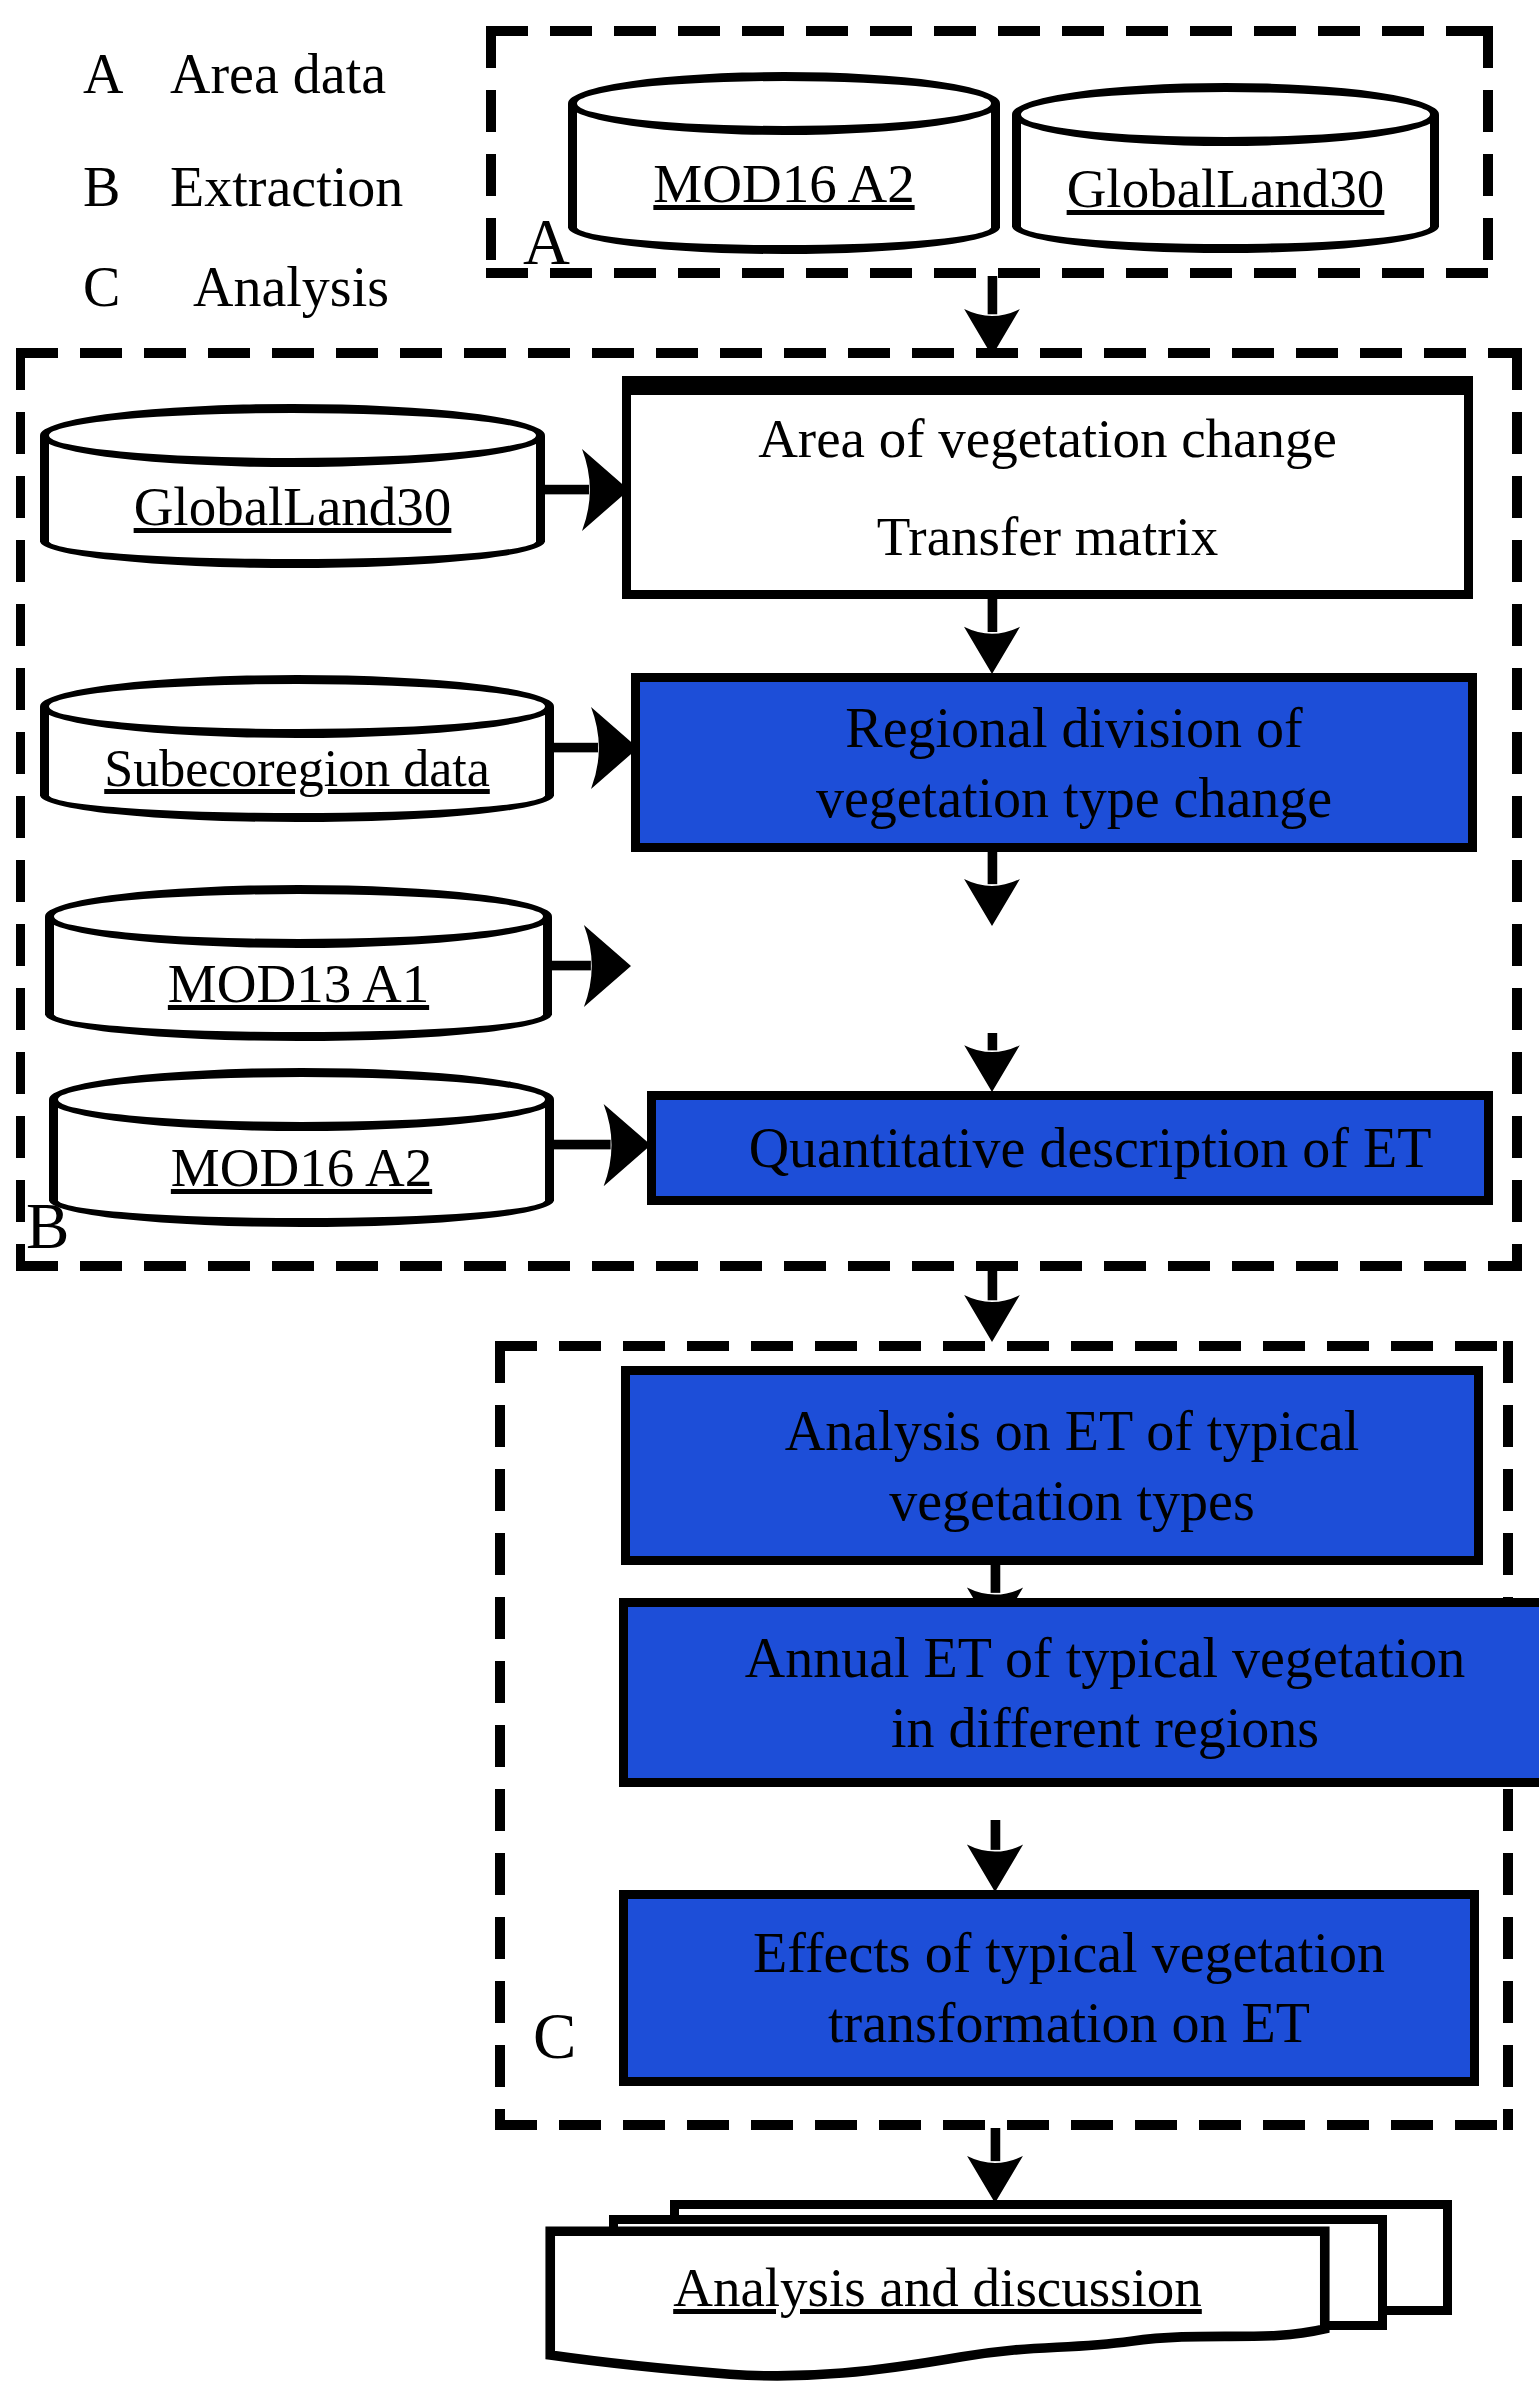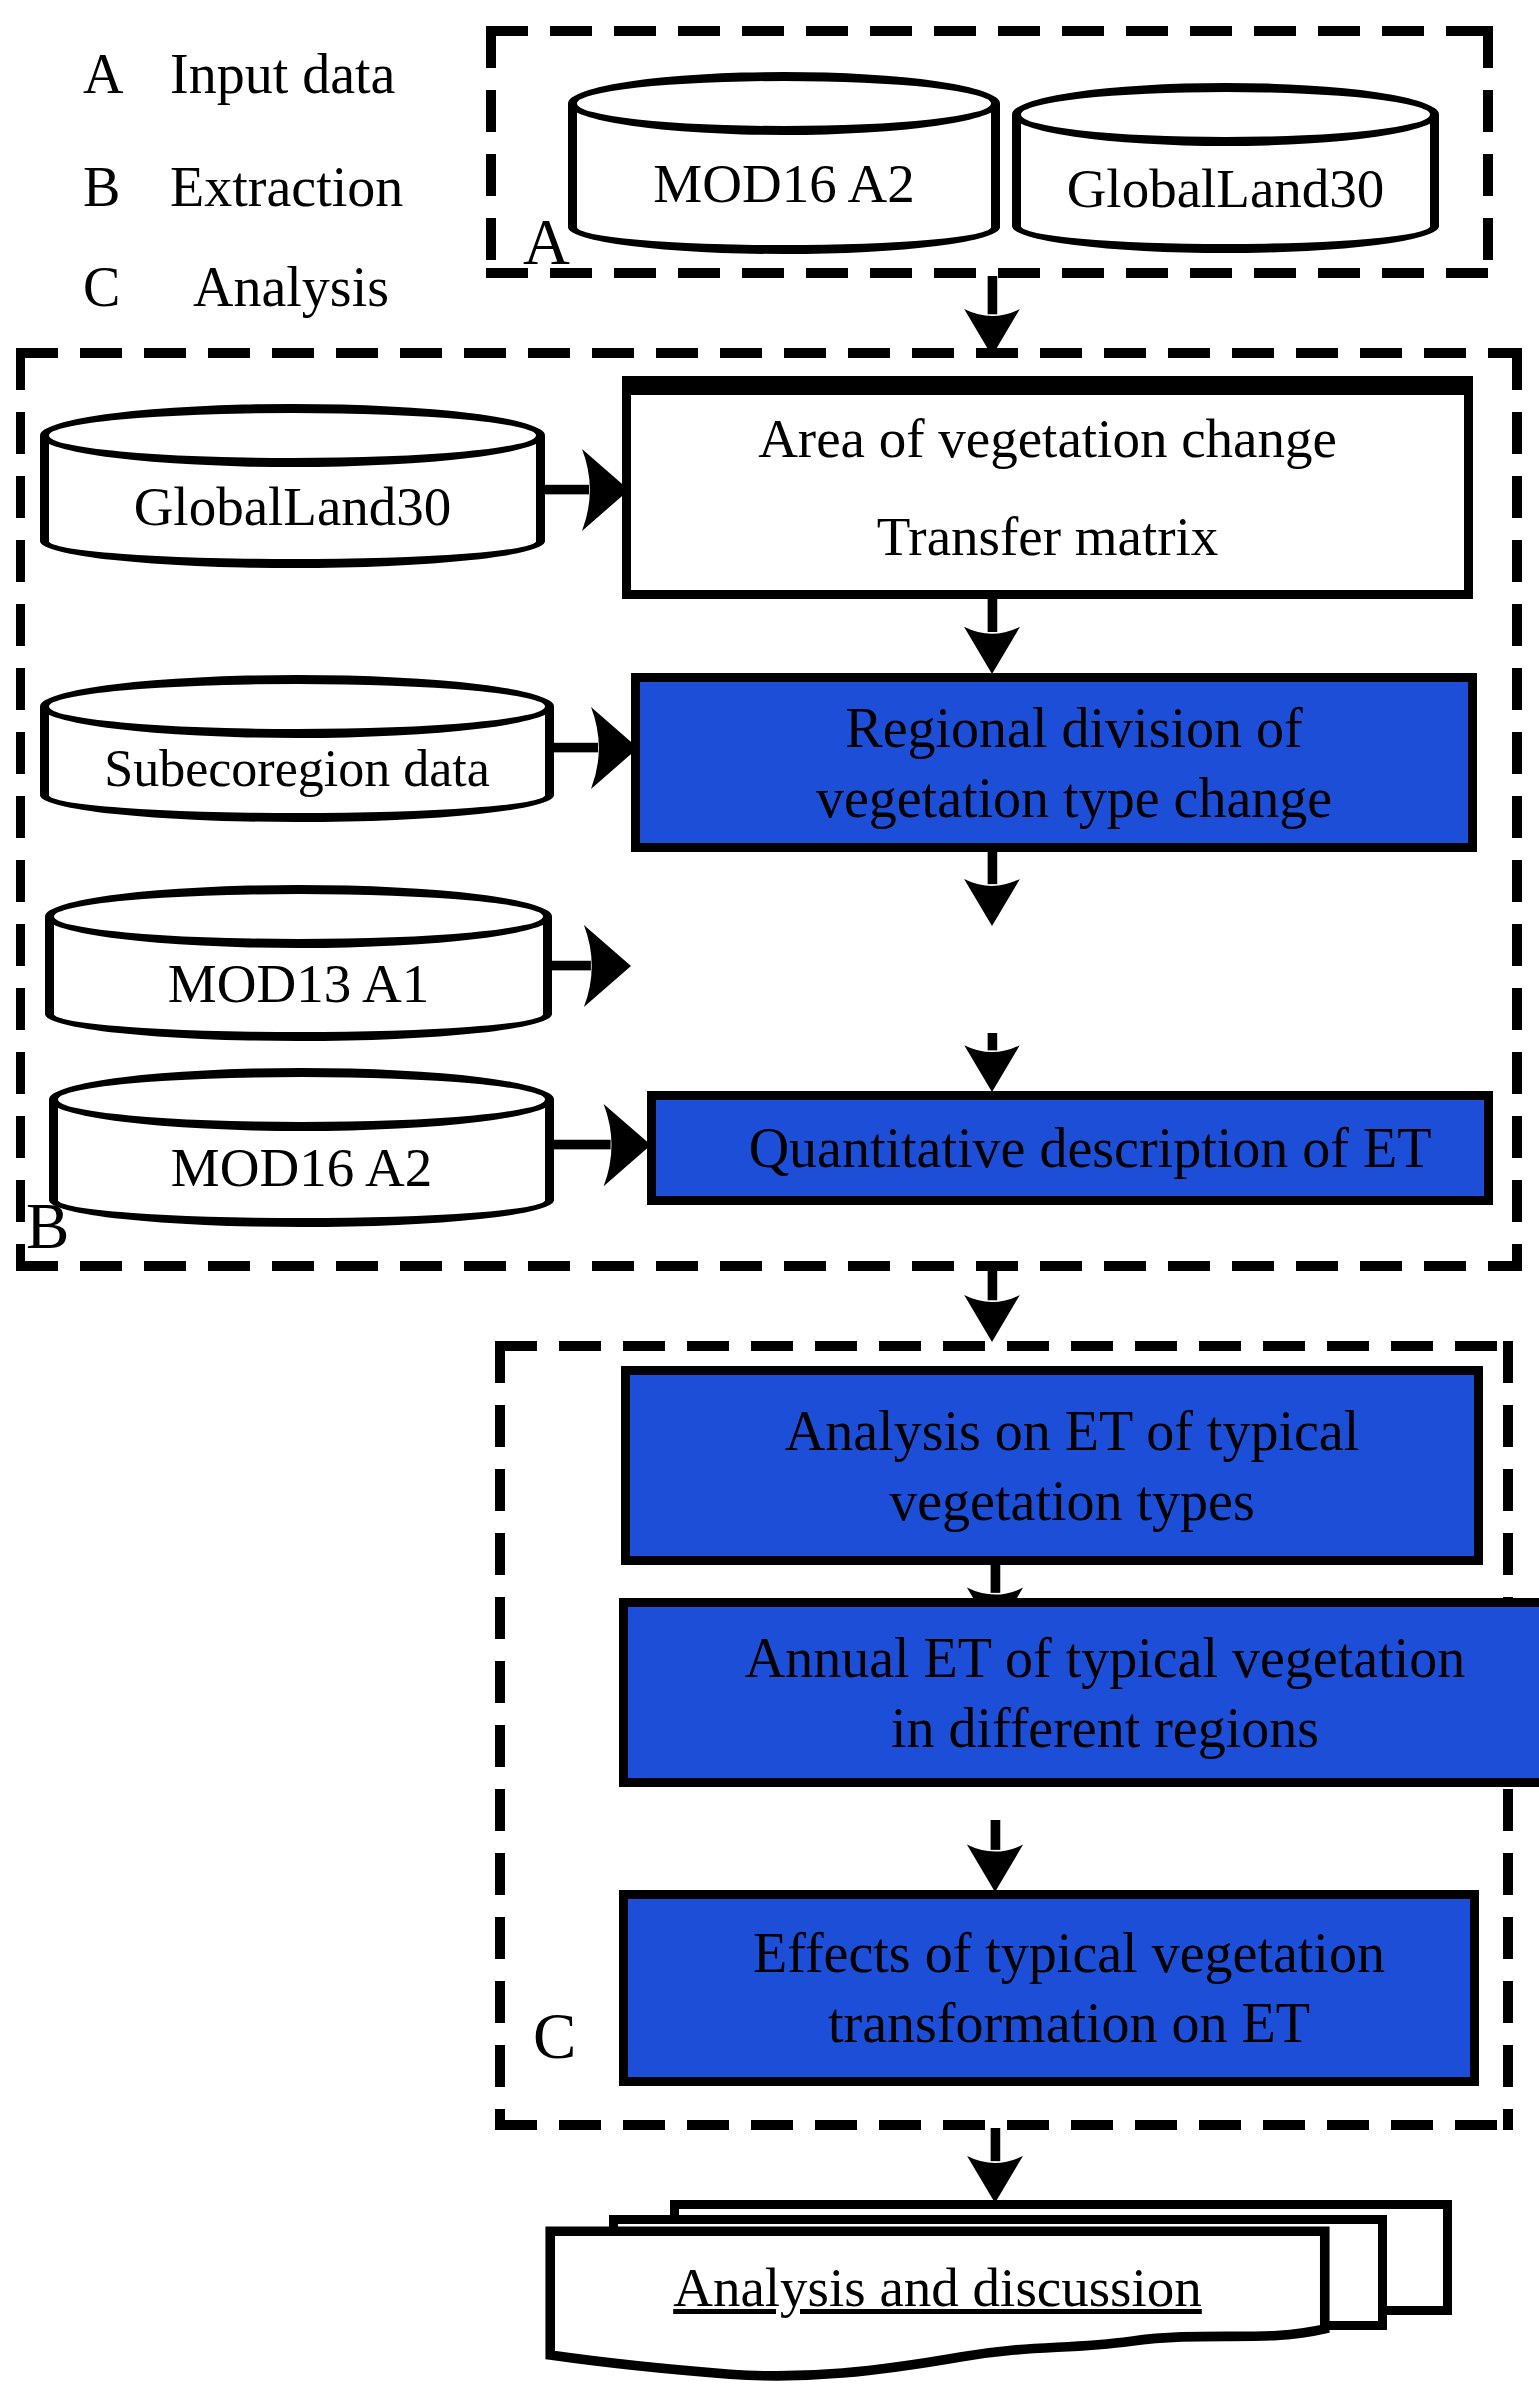--- a/index.html
+++ b/index.html
@@ -37,38 +37,38 @@
 
   
   .cyl{position:absolute;}
   .cyl-top{position:absolute;top:0;left:0;right:0;height:63px;border:9.6px solid #000;
     border-radius:50%;background:#fff;box-sizing:border-box;z-index:3;}
   .cyl-body{position:absolute;top:31.5px;bottom:26px;left:0;right:0;background:#fff;
     border-left:9.6px solid #000;border-right:9.6px solid #000;box-sizing:border-box;z-index:2;}
   .cyl-bot{position:absolute;bottom:0;left:0;right:0;height:54px;border:9.6px solid #000;
     border-radius:50%;background:#fff;box-sizing:border-box;z-index:1;}
   .cyl-label{position:absolute;left:0;right:0;top:63px;bottom:23px;z-index:4;
-    display:flex;align-items:center;justify-content:center;text-align:center;font-size:55px;}
+    display:flex;align-items:center;justify-content:center;text-align:center;font-size:55px;text-decoration:underline;}
 
   .marker{position:absolute;font-size:65px;line-height:1;}
 
   .sheet{position:absolute;background:#fff;border:9.6px solid #000;box-sizing:border-box;}
   .out-label{position:absolute;display:flex;align-items:center;justify-content:center;
     text-align:center;font-size:55px;}
   svg{display:block;}
 </style>
 </head>
 <body>
 
 <div class="canvas">
 
   <div>
     <div class="legend-row" style="left:83px;top:44px;">
       <span class="lkey">A</span>
-      <span class="llabel">Input data</span>
+      <span class="llabel">Area data</span>
     </div>
     <div class="legend-row" style="left:83px;top:157px;">
       <span class="lkey">B</span>
       <span class="llabel">Extraction</span>
     </div>
     <div class="legend-row" style="left:83px;top:257px;">
       <span class="lkey">C</span>
       <span class="llabel" style="margin-left:23px;">Analysis</span>
     </div>
   </div>

